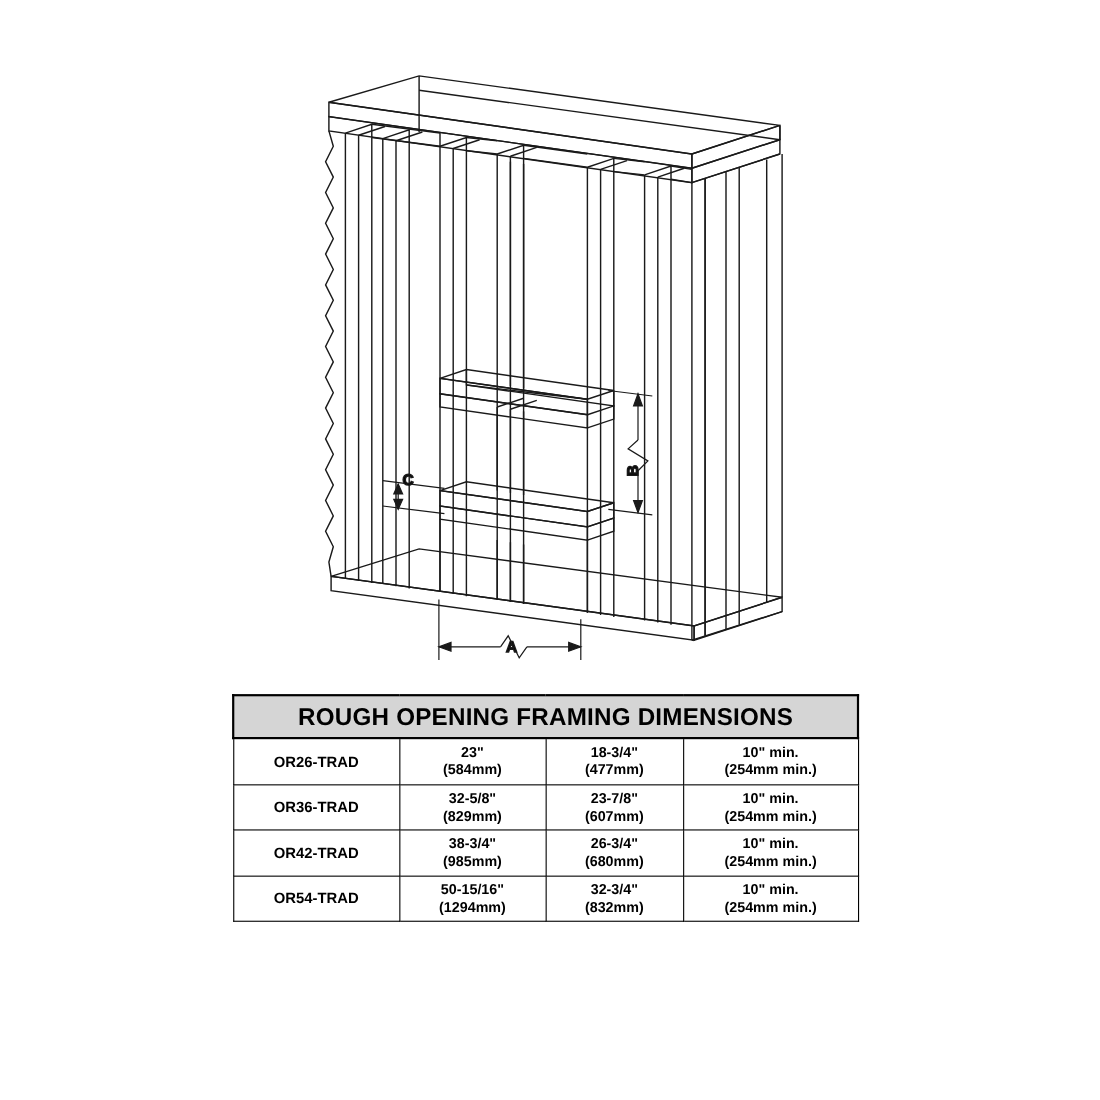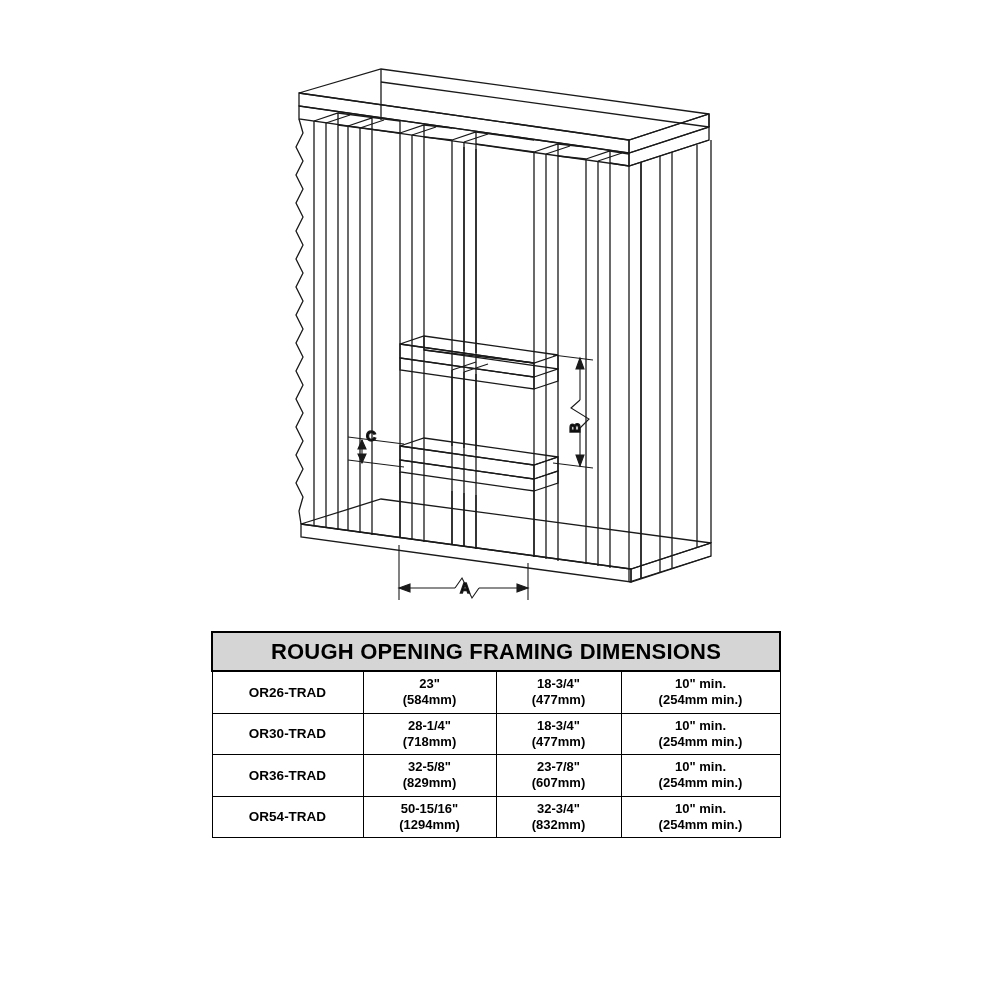--- a/index.html
+++ b/index.html
@@ -296,52 +296,52 @@
           <td class="val-cell">
             <span class="val-top">18-3/4"</span>
             <span class="val-bot">(477mm)</span>
           </td>
           <td class="val-cell">
             <span class="val-top">10" min.</span>
             <span class="val-bot">(254mm min.)</span>
           </td>
         </tr>
 
-        <tr>
-          <td class="model-cell">OR30-TRAD</td>
-          <td class="val-cell">
-            <span class="val-top">28-1/4"</span>
-            <span class="val-bot">(718mm)</span>
-          </td>
-          <td class="val-cell">
-            <span class="val-top">18-3/4"</span>
-            <span class="val-bot">(477mm)</span>
+
+        <tr>
+          <td class="model-cell">OR36-TRAD</td>
+          <td class="val-cell">
+            <span class="val-top">32-5/8"</span>
+            <span class="val-bot">(829mm)</span>
+          </td>
+          <td class="val-cell">
+            <span class="val-top">23-7/8"</span>
+            <span class="val-bot">(607mm)</span>
           </td>
           <td class="val-cell">
             <span class="val-top">10" min.</span>
             <span class="val-bot">(254mm min.)</span>
           </td>
         </tr>
 
         <tr>
-          <td class="model-cell">OR36-TRAD</td>
-          <td class="val-cell">
-            <span class="val-top">32-5/8"</span>
-            <span class="val-bot">(829mm)</span>
-          </td>
-          <td class="val-cell">
-            <span class="val-top">23-7/8"</span>
-            <span class="val-bot">(607mm)</span>
+          <td class="model-cell">OR42-TRAD</td>
+          <td class="val-cell">
+            <span class="val-top">38-3/4"</span>
+            <span class="val-bot">(985mm)</span>
+          </td>
+          <td class="val-cell">
+            <span class="val-top">26-3/4"</span>
+            <span class="val-bot">(680mm)</span>
           </td>
           <td class="val-cell">
             <span class="val-top">10" min.</span>
             <span class="val-bot">(254mm min.)</span>
           </td>
         </tr>
-
 
         <tr>
           <td class="model-cell">OR54-TRAD</td>
           <td class="val-cell">
             <span class="val-top">50-15/16"</span>
             <span class="val-bot">(1294mm)</span>
           </td>
           <td class="val-cell">
             <span class="val-top">32-3/4"</span>
             <span class="val-bot">(832mm)</span>

